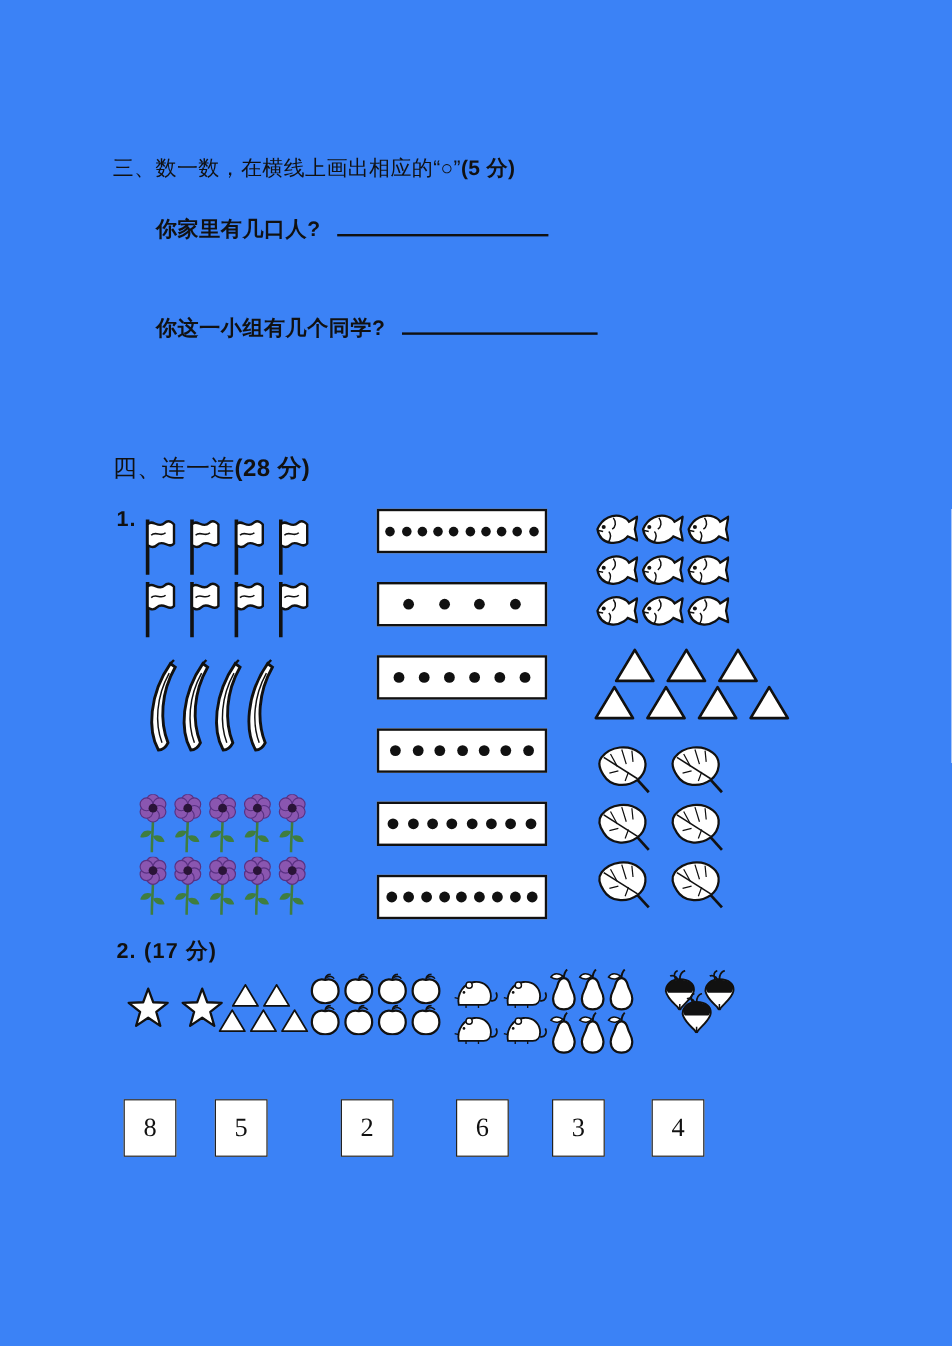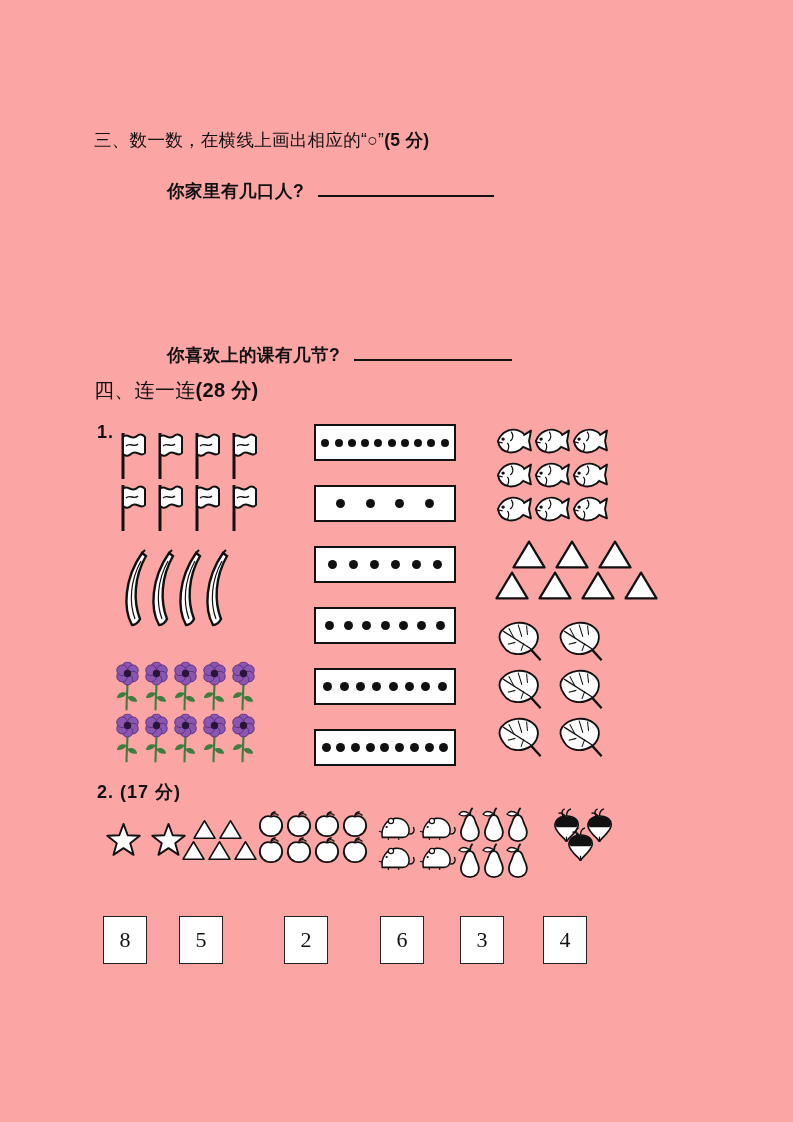--- a/index.html
+++ b/index.html
@@ -1,24 +1,24 @@
 <!DOCTYPE html>
 <html><head>
 <meta charset="utf-8">
 <style>
   html,body{margin:0;padding:0;background:#fff;}
-  .page{position:relative;width:793px;height:1122px;background:#fca5a5;overflow:hidden;
+  .page{position:relative;width:793px;height:1122px;background:#3b82f6;overflow:hidden;
         font-family:"Liberation Sans","DejaVu Sans",sans-serif;color:#111;}
   .b{font-weight:700;}
   
   .s3-heading{position:absolute;left:94px;top:128px;font-size:17.5px;white-space:nowrap;letter-spacing:.3px;}
   .s4-heading{position:absolute;left:94px;top:377px;font-size:20px;white-space:nowrap;letter-spacing:.3px;}
   
   .q-row{position:absolute;left:130px;white-space:nowrap;height:24px;}
-  .q-text{font-weight:700;font-size:17.5px;letter-spacing:.5px;margin-left:37px;}
+  .q-text{font-weight:700;font-size:17.5px;letter-spacing:.5px;}
   .q-line{display:inline-block;border-bottom:2.3px solid #111;height:13px;margin-left:9px;}
   
   .item-label{position:absolute;font-size:18px;font-weight:700;letter-spacing:1px;white-space:nowrap;}
   
   .group{position:absolute;}
   .icon-row{display:flex;align-items:flex-end;}
   .pic{display:block;}
   .g-flags .pic{width:36px;height:50px;margin-right:1px;}
   .g-flags .icon-row{margin-bottom:2px;}
   .g-bananas .pic{width:30px;height:80px;margin-right:-3px;}
@@ -122,23 +122,23 @@
 </svg>
 
 <div class="page">
 
   <div class="s3-heading"><span>三、数一数，在横线上画出相应的“○”</span><span class="b">(5 分)</span></div>
 
   <div class="q-row" style="top:179px">
     <span class="q-text">你家里有几口人?</span>
     <span class="q-line" style="width:176px"></span>
   </div>
-  <div class="q-row" style="top:343px">
-    <span class="q-text">你喜欢上的课有几节?</span>
-    <span class="q-line" style="width:158px"></span>
+  <div class="q-row" style="top:261px">
+    <span class="q-text">你这一小组有几个同学?</span>
+    <span class="q-line" style="width:163px"></span>
   </div>
 
   <div class="s4-heading"><span>四、连一连</span><span class="b">(28 分)</span></div>
 
   <div class="item-label" style="left:97px;top:422px">1.</div>
 
   <div class="group g-flags" style="left:116px;top:431px">
       <div class="icon-row">
         <svg viewBox="0 0 34 50" class="pic">
           <use href="#sym-flag"></use>

